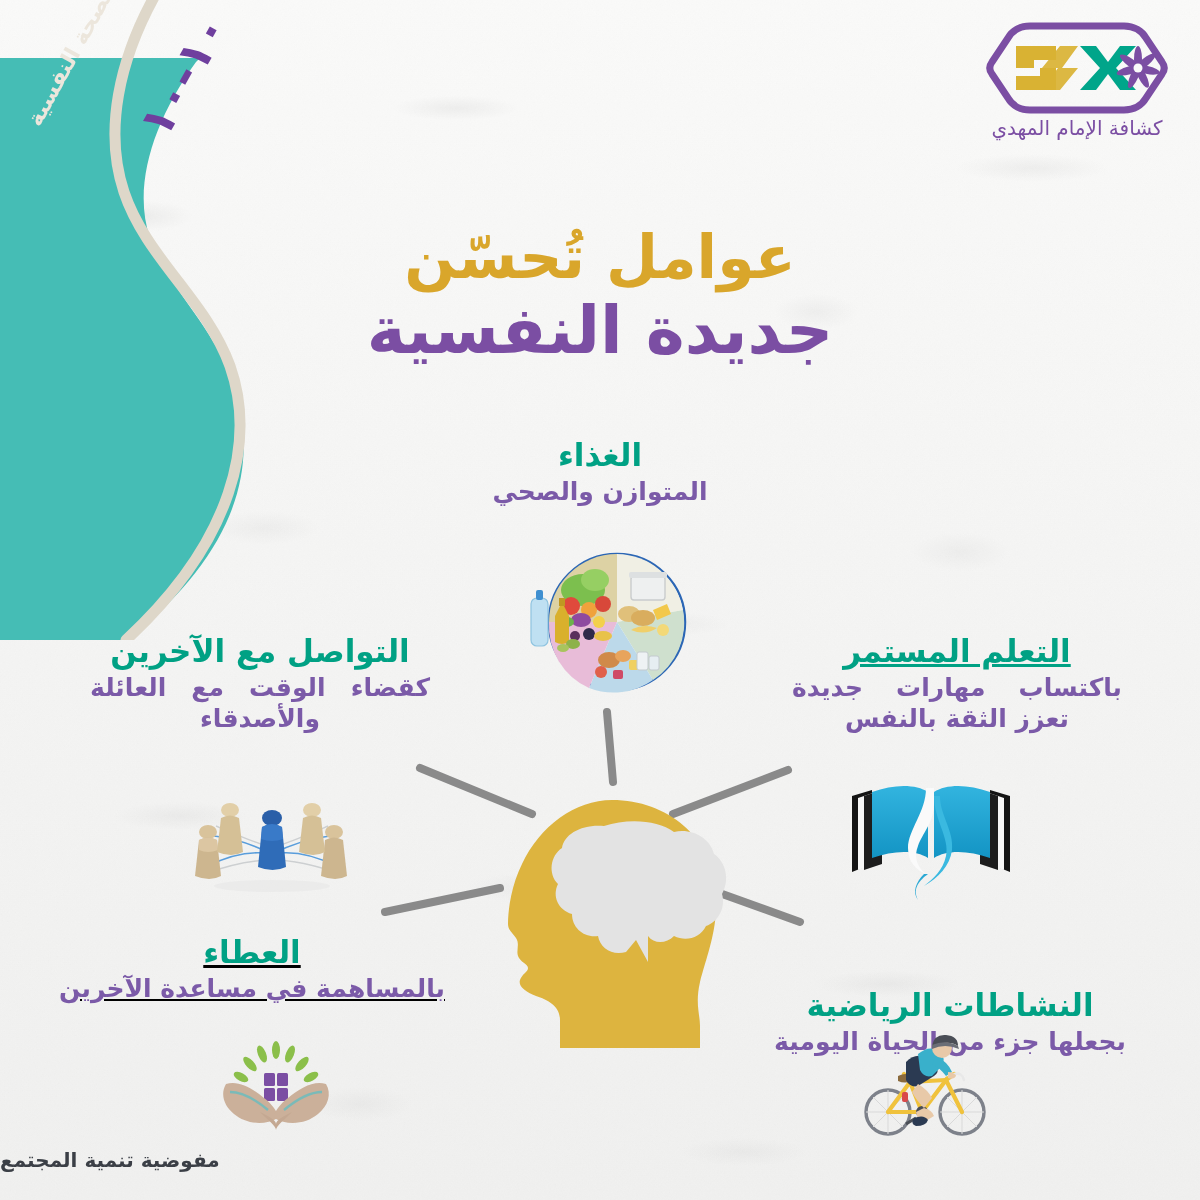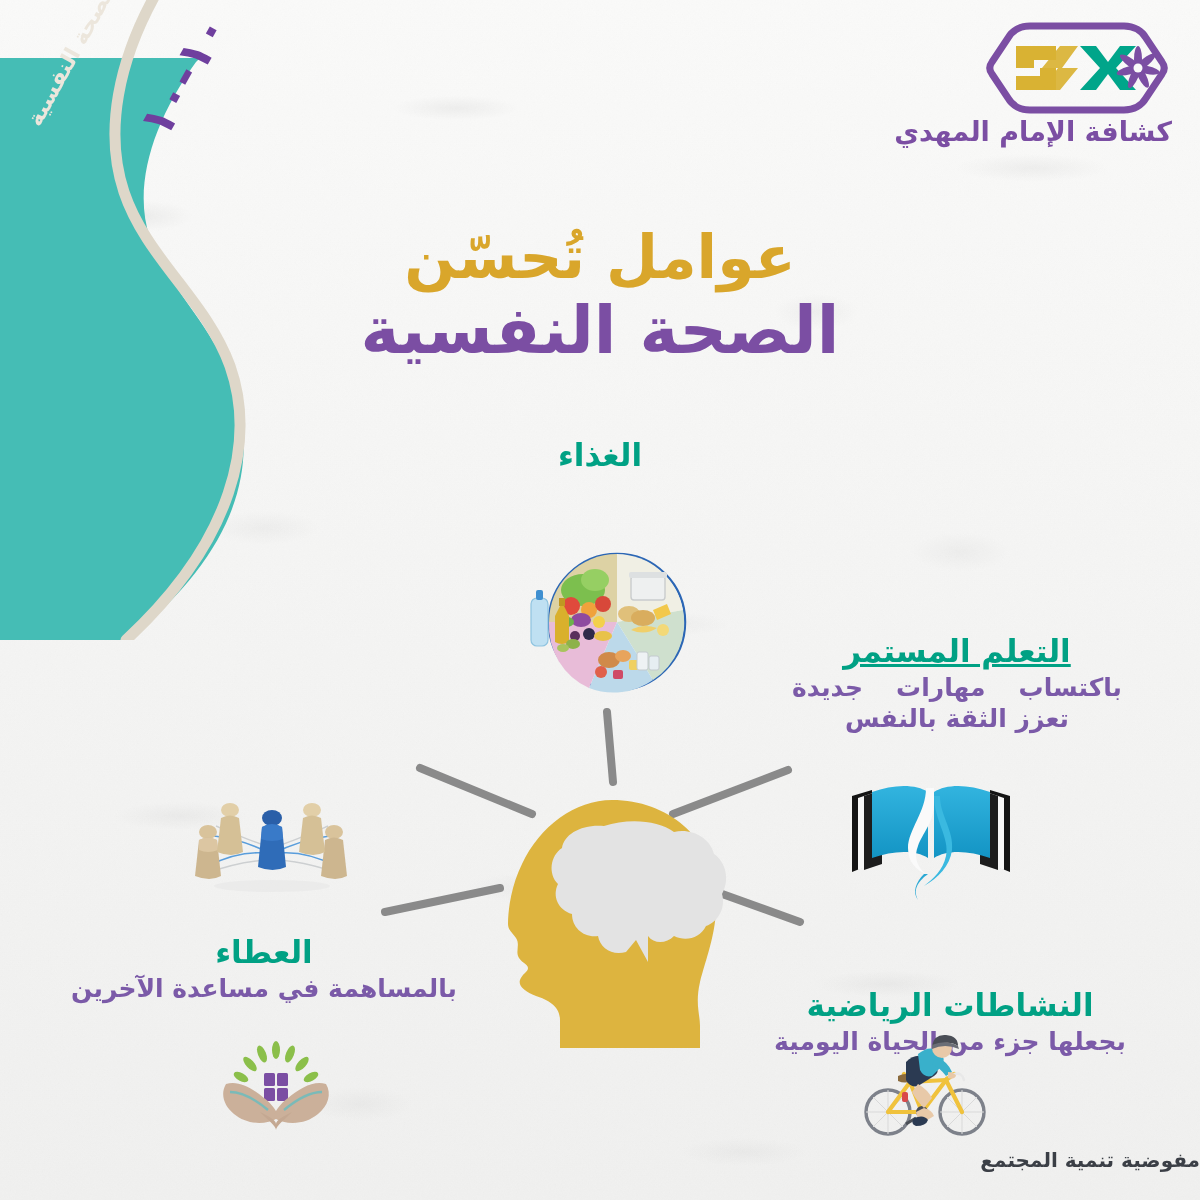--- a/index.html
+++ b/index.html
@@ -48,21 +48,21 @@
   #banner-text{
     position:absolute;left:22px;top:118px;z-index:6;
     color:#ece6dc;font-size:22px;font-weight:600;
     transform:rotate(-61deg) ;transform-origin:left top;
     white-space:nowrap;direction:rtl;
   }
 
   
   #logo{position:absolute;right:28px;top:22px;width:190px;z-index:6;text-align:center;}
   #logo-caption{
-    color:#7b4ea3;font-size:27px;font-weight:700;margin-top:2px;
+    color:#7b4ea3;font-size:20px;font-weight:400;margin-top:2px;
     letter-spacing:0;direction:rtl;white-space:nowrap;
   }
 
   
   #title-block{position:absolute;top:226px;left:0;width:1200px;text-align:center;z-index:6;}
   #title-line1{
     color:#d9a62b;font-size:60px;font-weight:700;line-height:1.05;direction:rtl;
   }
   #title-line2{
     color:#7b4ea3;font-size:66px;font-weight:700;line-height:1.1;margin-top:6px;direction:rtl;
@@ -86,27 +86,27 @@
   #factor-learning .f-sub{font-size:25px;text-align:justify;text-align-last:center;}
 
   #factor-connection{top:634px;left:90px;width:340px;text-align:center;}
   #factor-connection .f-head{font-size:31px;}
   #factor-connection .f-sub{font-size:25px;text-align:justify;text-align-last:center;}
 
   #factor-sports{top:988px;right:70px;width:360px;text-align:center;}
   #factor-sports .f-head{font-size:31px;}
   #factor-sports .f-sub{font-size:25px;}
 
-  #factor-giving{top:935px;left:64px;width:400px;text-align:center;}
+  #factor-giving{top:935px;left:52px;width:400px;text-align:center;text-decoration:underline;}
   #factor-giving .f-head{font-size:31px;}
   #factor-giving .f-sub{font-size:25px;text-align:center;}
 
   
   #footer{
-    position:absolute;bottom:28px;left:0;width:1200px;text-align:right;z-index:6;
+    position:absolute;bottom:28px;left:0;width:1200px;text-align:left;z-index:6;
     color:#3b3f46;font-size:20px;font-weight:600;direction:rtl;
   }
   svg{display:block;}
 </style>
 </head>
 <body>
 
 <div id="poster">
 
   <div id="paper-texture"></div>
@@ -160,21 +160,21 @@
           <ellipse rx="4" ry="13" cy="-9" transform="rotate(306)"></ellipse>
         </g>
         <circle r="4.5" fill="#fafafa"></circle>
       </g>
     </svg>
     <div id="logo-caption">كشافة الإمام المهدي</div>
   </div>
 
   <div id="title-block">
     <div id="title-line1">عوامل تُحسّن</div>
-    <div id="title-line2">الصحة النفسية</div>
+    <div id="title-line2">جديدة النفسية</div>
   </div>
 
   <svg class="layer" viewBox="0 0 1200 1200">
     <g stroke="#8a8a8a" stroke-width="8" stroke-linecap="round">
       <line x1="607" y1="712" x2="613" y2="782"></line>
       <line x1="788" y1="770" x2="673" y2="814"></line>
       <line x1="420" y1="768" x2="532" y2="814"></line>
       <line x1="800" y1="922" x2="700" y2="886"></line>
       <line x1="385" y1="912" x2="500" y2="888"></line>
     </g>
@@ -204,20 +204,21 @@
              L648,962 L636,940 L626,952
              C612,956 600,948 598,936
              C584,938 572,928 572,914
              C558,910 552,896 558,884
              C548,874 550,856 562,848
              C564,834 582,824 604,826 Z" fill="#e3e3e3"></path>
   </svg>
 
   <div class="factor" id="factor-nutrition">
     <div class="f-head">الغذاء</div>
+    <div class="f-sub">المتوازن والصحي</div>
   </div>
   <svg style="position:absolute;left:525px;top:548px;z-index:6" width="162" height="152" viewBox="0 0 162 152">
     <circle cx="92" cy="74" r="68" fill="#fdfdfb" stroke="#2b66b5" stroke-width="2.5"></circle>
     <path d="M92,74 L24,74 A68,68 0 0,1 92,6 Z" fill="#ddd2a4"></path>
     <path d="M92,74 L92,6 A68,68 0 0,1 158,62 Z" fill="#f0efe4"></path>
     <path d="M92,74 L158,62 A68,68 0 0,1 128,132 Z" fill="#cfe0ce"></path>
     <path d="M92,74 L128,132 A68,68 0 0,1 64,140 Z" fill="#bcd9ea"></path>
     <path d="M92,74 L64,140 A68,68 0 0,1 24,74 Z" fill="#e8bcd8"></path>
     <g>
       <ellipse cx="58" cy="42" rx="22" ry="16" fill="#7cbf4e"></ellipse>
@@ -281,20 +282,24 @@
     <path d="M152,14 L134,8 L134,82 L152,88 Z" fill="#1d1d1d"></path>
     <path d="M26,10 C48,2 70,2 82,10 L82,76 C70,68 48,68 26,76 Z" fill="url(#bookBlue)"></path>
     <path d="M144,10 C122,2 100,2 88,10 L88,76 C100,68 122,68 144,76 Z" fill="url(#bookBlue)"></path>
     <path d="M80,6 C80,30 62,48 62,66 C62,80 70,88 80,92
              C70,84 68,74 72,64 C76,52 88,40 88,22 L88,6 Z" fill="#fafafa"></path>
     <path d="M88,14 C88,38 104,56 100,74 C97,88 88,96 78,104
              C92,96 104,84 106,68 C108,48 94,34 94,14 Z" fill="#3ab9e0"></path>
     <path d="M78,92 C70,100 66,110 72,118 C66,106 74,98 82,92 Z" fill="#2aa8d4"></path>
   </svg>
 
+  <div class="factor" id="factor-connection">
+    <div class="f-head">التواصل مع الآخرين</div>
+    <div class="f-sub">كقضاء الوقت مع العائلة والأصدقاء</div>
+  </div>
   <svg style="position:absolute;left:186px;top:782px;z-index:6" width="172" height="116" viewBox="0 0 172 116">
     <g stroke="#3f8fd8" stroke-width="1.6" fill="none" opacity=".85">
       <path d="M86,72 C64,68 42,74 22,84"></path>
       <path d="M86,72 C66,62 46,56 28,54"></path>
       <path d="M86,72 C108,68 130,74 150,84"></path>
       <path d="M86,72 C106,62 126,56 144,54"></path>
     </g>
     <g stroke="#c9ccce" stroke-width="1.4" fill="none" opacity=".9">
       <path d="M86,78 C62,78 40,84 18,92"></path>
       <path d="M86,78 C110,78 132,84 154,92"></path>

